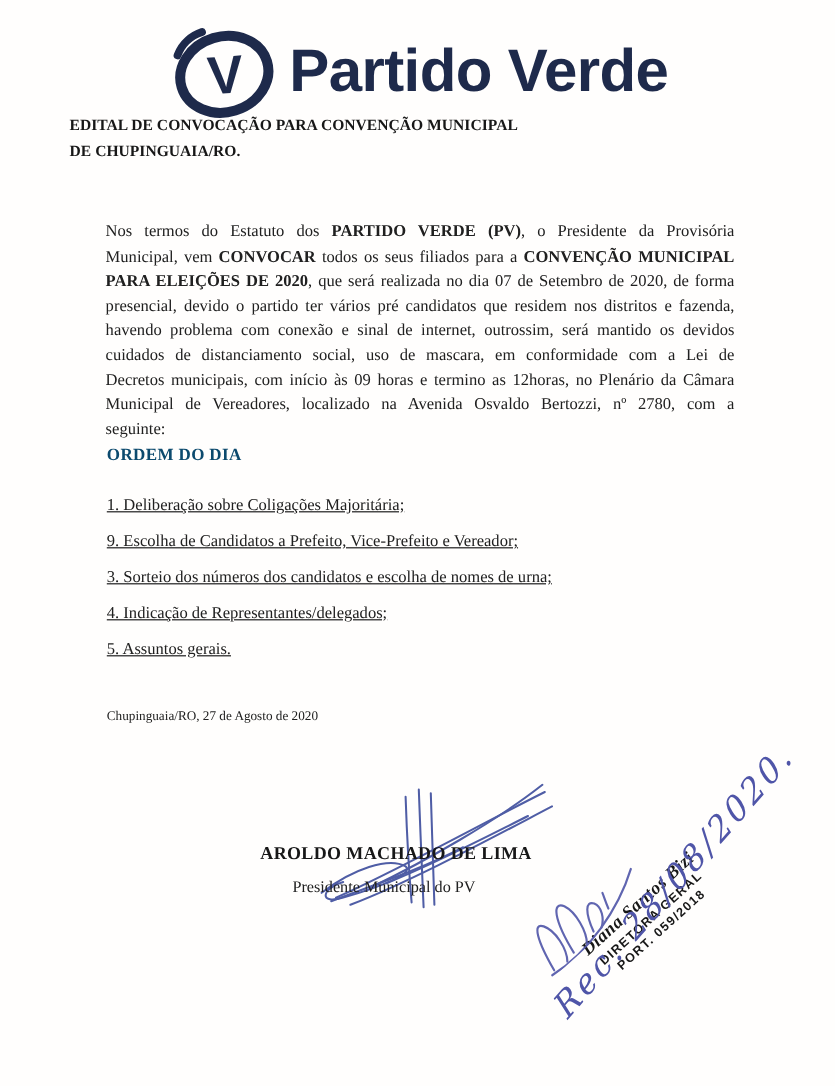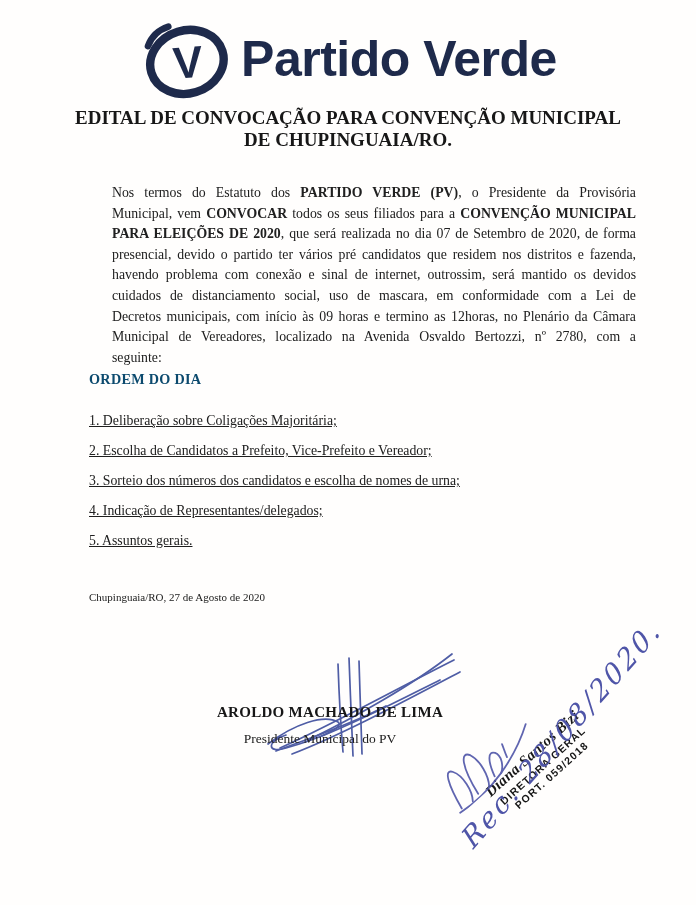--- a/index.html
+++ b/index.html
@@ -18,29 +18,29 @@
     display:flex; justify-content:center; align-items:center; gap:8px;
   }
   .logo-emblem { width:94px; height:78px; }
   .logo-brand {
     font-family:"Liberation Sans", sans-serif;
     font-weight:bold; font-size:50px; letter-spacing:-0.5px;
     padding-bottom:4px;
   }
   
   .doc-title {
-    position:absolute; top:107px; left:58px; right:58px;
-    text-align:center; font-weight:bold; font-size:19px; line-height:22px;
+    position:absolute; top:93px; left:58px; right:58px;
+    font-weight:bold; font-size:13px; line-height:22px;
     color:#171717;
   }
   
   .doc-body {
     position:absolute; top:183px; left:88px; width:524px;
     font-size:13.8px; line-height:20.6px; text-align:justify;
-    word-spacing:1.5px; color:#202020;margin-left:24px;
+    word-spacing:1.5px; color:#202020;
   }
   
   .ordem-heading {
     position:absolute; top:371px; left:89px;
     font-weight:bold; font-size:14.2px; letter-spacing:0.3px; color:#0c4a6e;
   }
   .ordem-list { position:absolute; top:411px; left:89px; width:530px;text-decoration:underline; }
   .ordem-item { font-size:13.8px; line-height:20px; margin-bottom:10px; color:#202020; }
   
   .dateline {
@@ -105,21 +105,21 @@
     <div>EDITAL DE CONVOCAÇÃO PARA CONVENÇÃO MUNICIPAL</div>
     <div>DE CHUPINGUAIA/RO.</div>
   </div>
 
   <p class="doc-body"><span>Nos termos do Estatuto dos </span><span style="font-weight: bold;">PARTIDO VERDE (PV)</span><span>, o Presidente da Provisória Municipal, vem </span><span style="font-weight: bold;">CONVOCAR</span><span> todos os seus filiados para a </span><span style="font-weight: bold;">CONVENÇÃO MUNICIPAL PARA ELEIÇÕES DE 2020</span><span>, que será realizada no dia 07 de Setembro de 2020, de forma presencial, devido o partido ter vários pré candidatos que residem nos distritos e fazenda, havendo problema com conexão e sinal de internet, outrossim, será mantido os devidos cuidados de distanciamento social, uso de mascara, em conformidade com a Lei de Decretos municipais, com início às 09 horas e termino as 12horas, no Plenário da Câmara Municipal de Vereadores, localizado na Avenida Osvaldo Bertozzi, nº 2780, com a seguinte:</span></p>
 
   <div class="ordem-heading">ORDEM DO DIA</div>
 
   <div class="ordem-list">
     <div class="ordem-item">1. Deliberação sobre Coligações Majoritária;</div>
-    <div class="ordem-item">2. Escolha de Candidatos a Prefeito, Vice-Prefeito e Vereador;</div>
+    <div class="ordem-item">9. Escolha de Candidatos a Prefeito, Vice-Prefeito e Vereador;</div>
     <div class="ordem-item">3. Sorteio dos números dos candidatos e escolha de nomes de urna;</div>
     <div class="ordem-item">4. Indicação de Representantes/delegados;</div>
     <div class="ordem-item">5. Assuntos gerais.</div>
   </div>
 
   <div class="dateline">Chupinguaia/RO, 27 de Agosto de 2020</div>
 
   <svg class="sig-scribble" viewBox="0 0 212 118" style="color: rgb(60, 76, 156);">
     <g fill="none" stroke="currentColor" stroke-width="1.7" stroke-linecap="round" opacity="0.9">
       <path d="M 28,104 C 78,82 150,42 202,16"></path>

